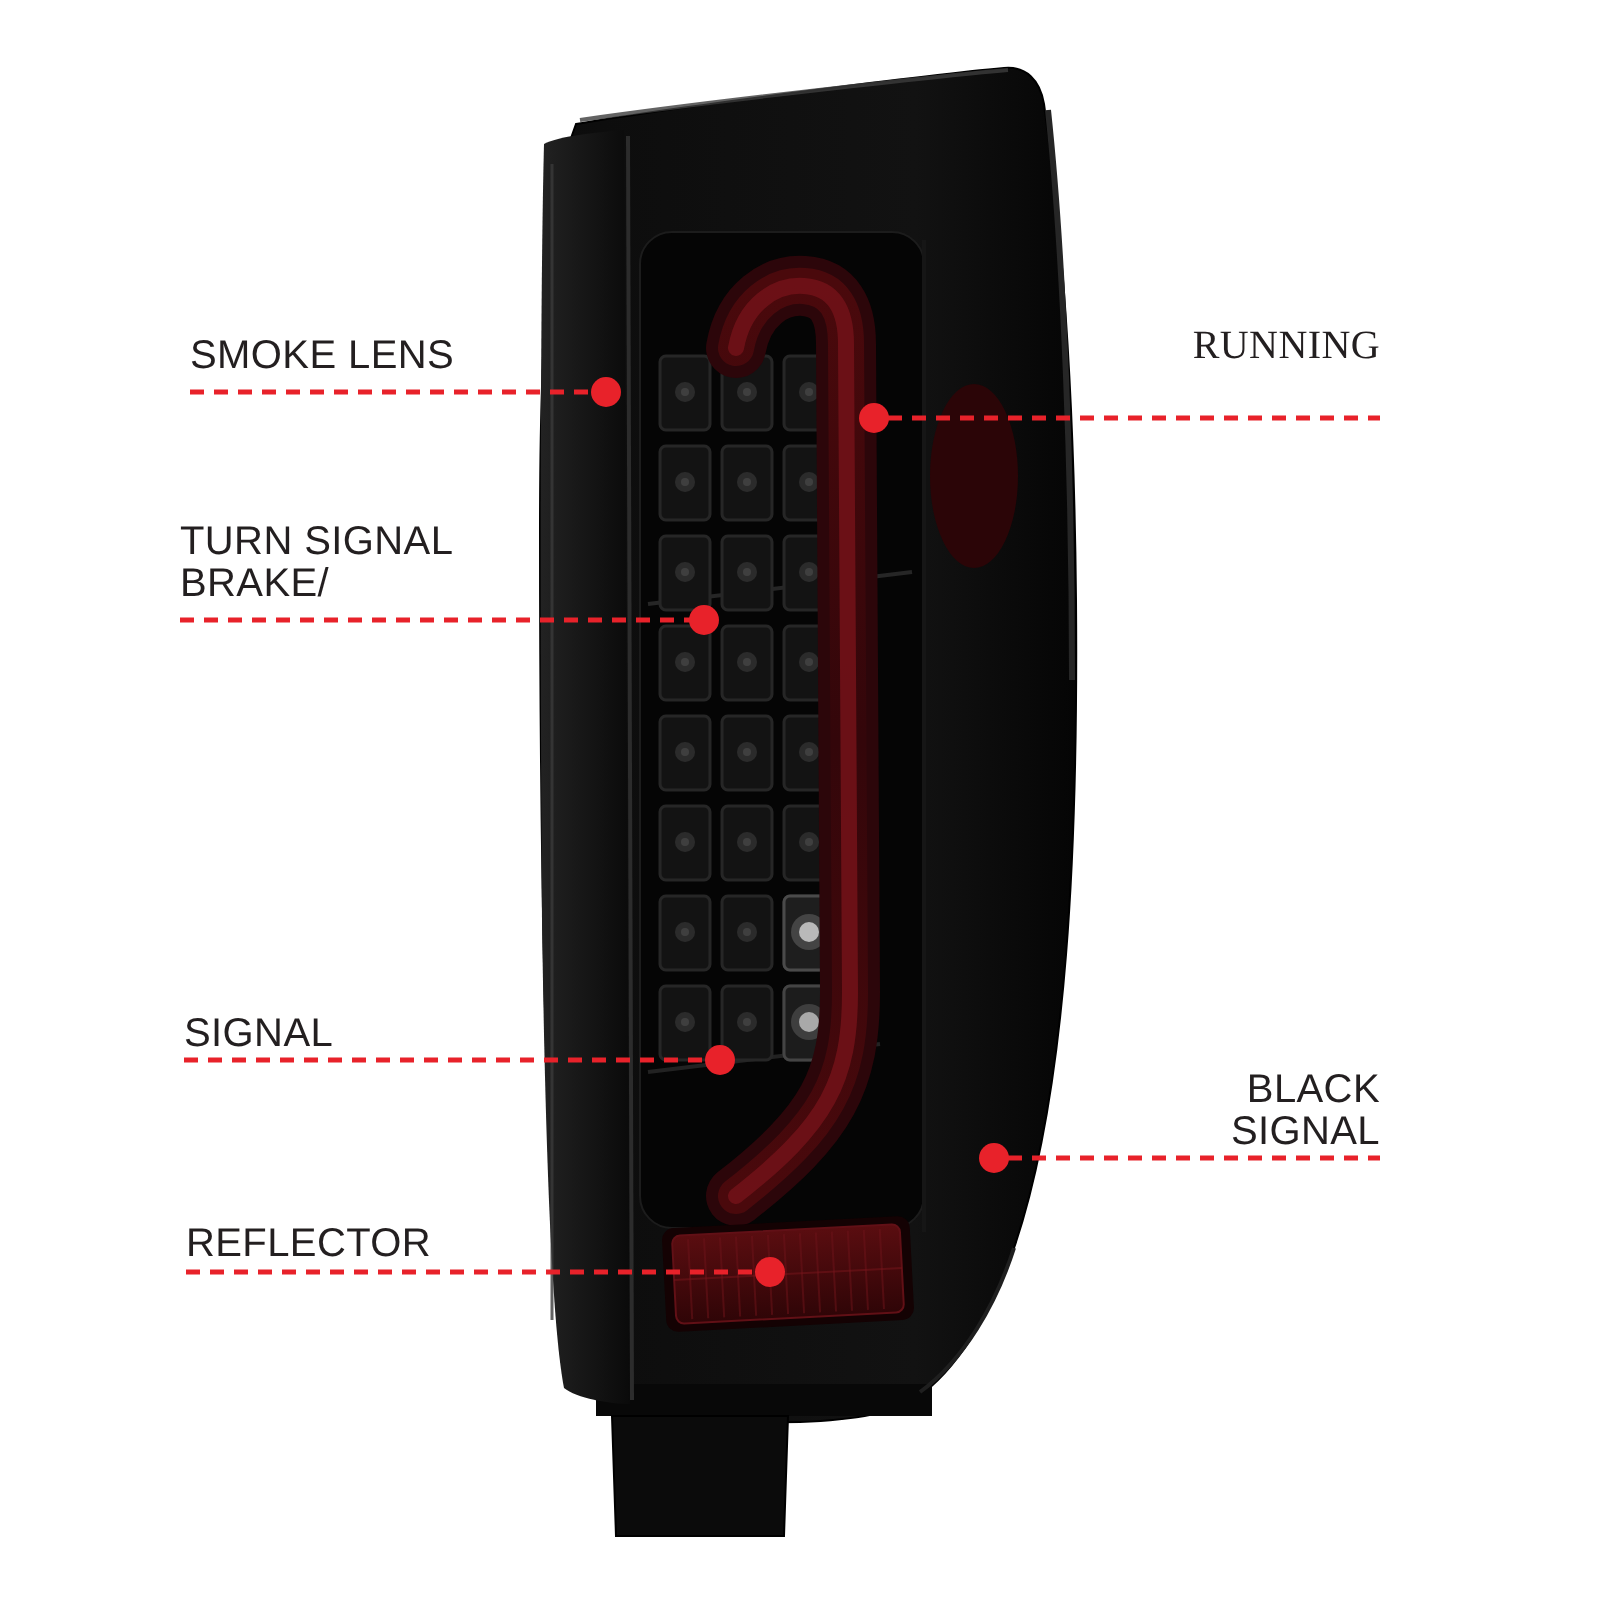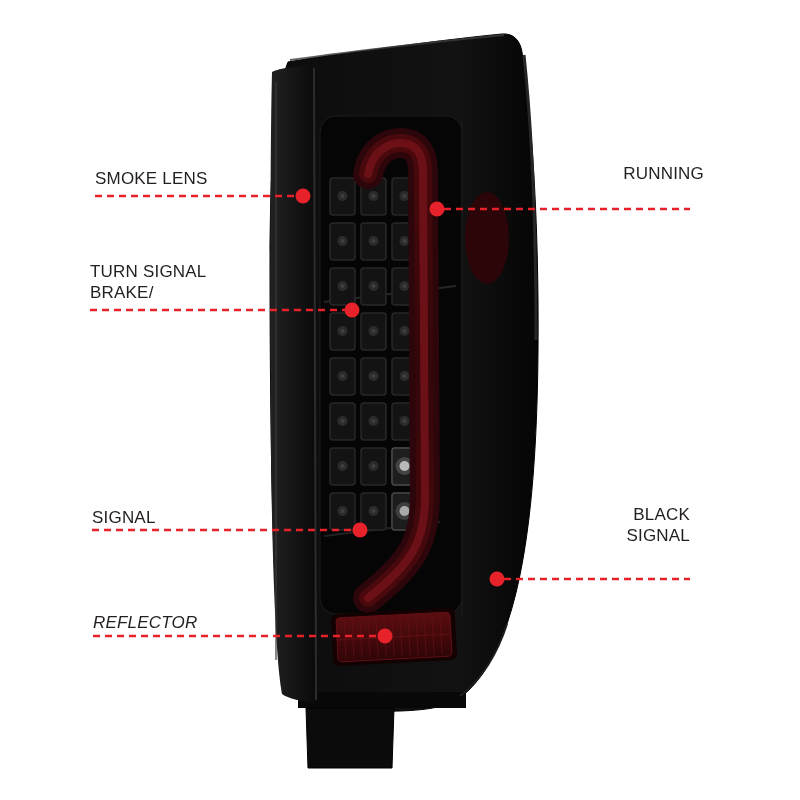--- a/index.html
+++ b/index.html
@@ -15,21 +15,21 @@
     background:#ffffff;
     overflow:hidden;
     margin:0 auto;
   }
   svg.art{
     position:absolute;left:0;top:0;width:800px;height:800px;display:block;
   }
   .callout-label{
     position:absolute;
     color:var(--label);
-    font-size:17px;
+    font-size:20px;
     line-height:21px;
     letter-spacing:0.2px;
     white-space:nowrap;
   }
   .callout-label .line{display:block;}
   .align-right{text-align:right;}
   .lead{
     stroke:var(--accent);
     stroke-width:2.6;
     stroke-dasharray:7 5;
@@ -163,35 +163,35 @@
 
       <path class="lead" d="M93,636 H378"></path>
       <circle class="dot" cx="385" cy="636" r="7.5"></circle>
     </g>
   </svg>
 
   <div class="callout-label" style="left:95px; top:168px;">
     <span class="line">SMOKE LENS</span>
   </div>
 
-  <div class="callout-label align-right" style="left:504px; top:163px; width:200px;">
+  <div class="callout-label align-right" style="left:490px; top:163px; width:200px;font-family:Liberation Serif, serif;">
     <span class="line">RUNNING</span>
   </div>
 
   <div class="callout-label" style="left:90px; top:261px;">
     <span class="line">TURN SIGNAL</span>
     <span class="line">BRAKE/</span>
   </div>
 
   <div class="callout-label" style="left:92px; top:507px;">
     <span class="line">SIGNAL</span>
   </div>
 
-  <div class="callout-label align-right" style="left:490px; top:504px; width:200px;">
+  <div class="callout-label align-right" style="left:490px; top:535px; width:200px;">
     <span class="line">BLACK</span>
     <span class="line">SIGNAL</span>
   </div>
 
-  <div class="callout-label" style="left:93px; top:612px;font-style:italic;">
+  <div class="callout-label" style="left:93px; top:612px;">
     <span class="line">REFLECTOR</span>
   </div>
 
 </div>
 
 </body></html>

